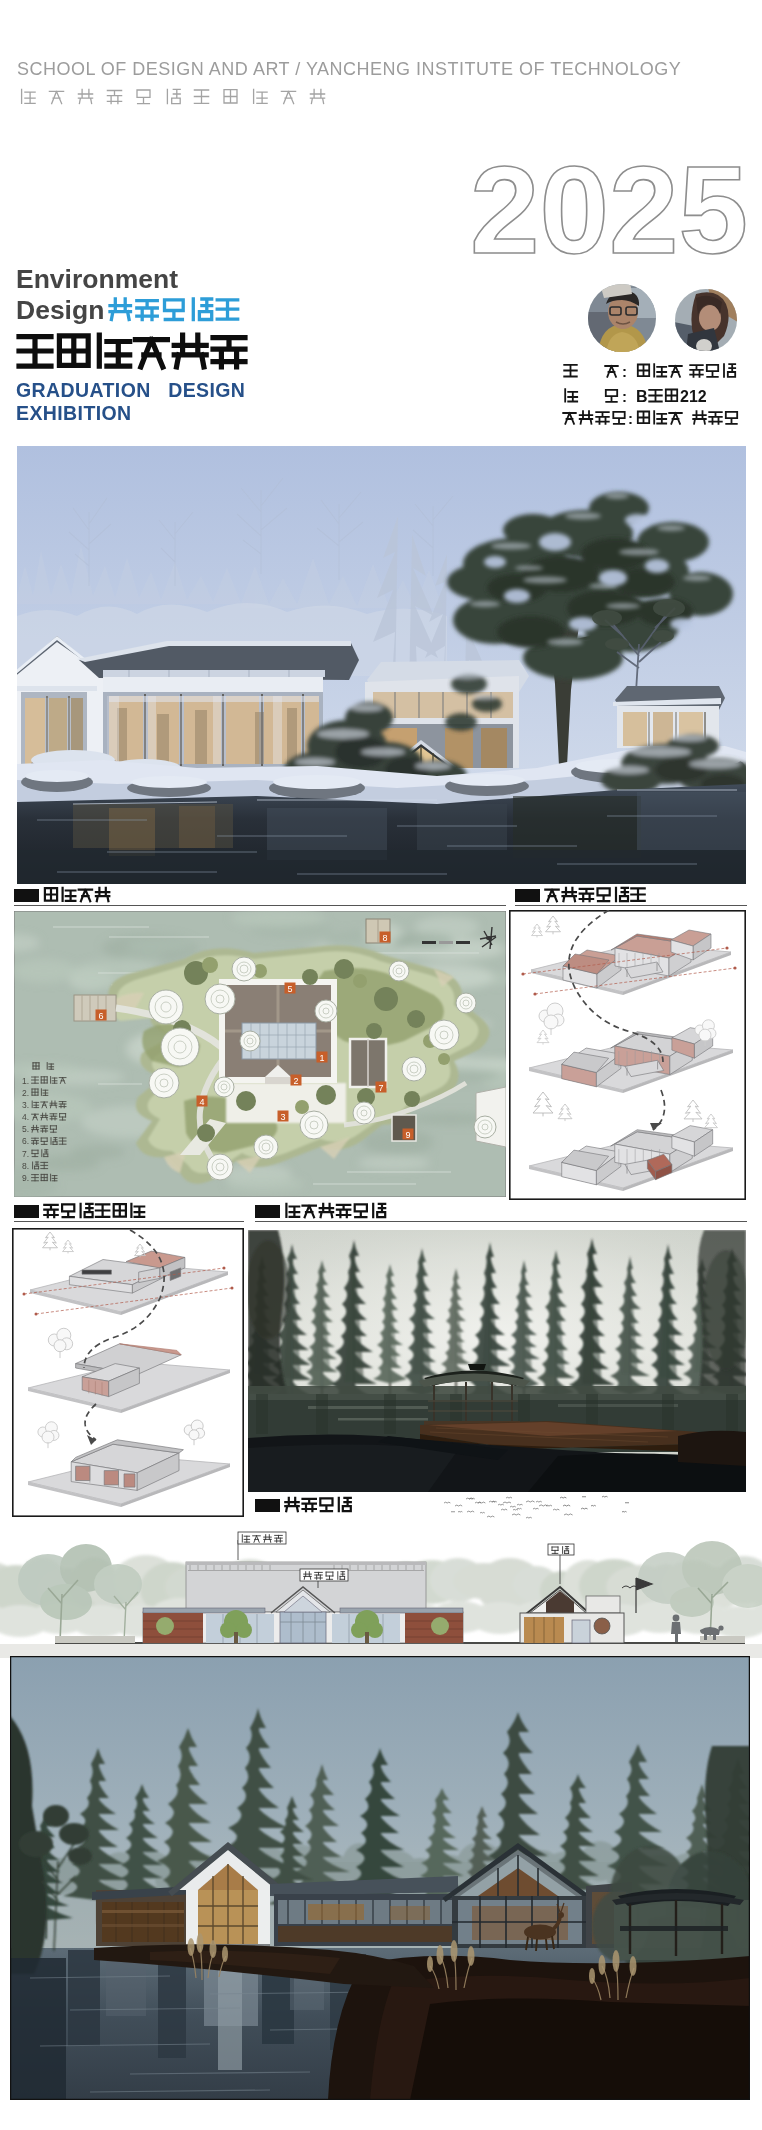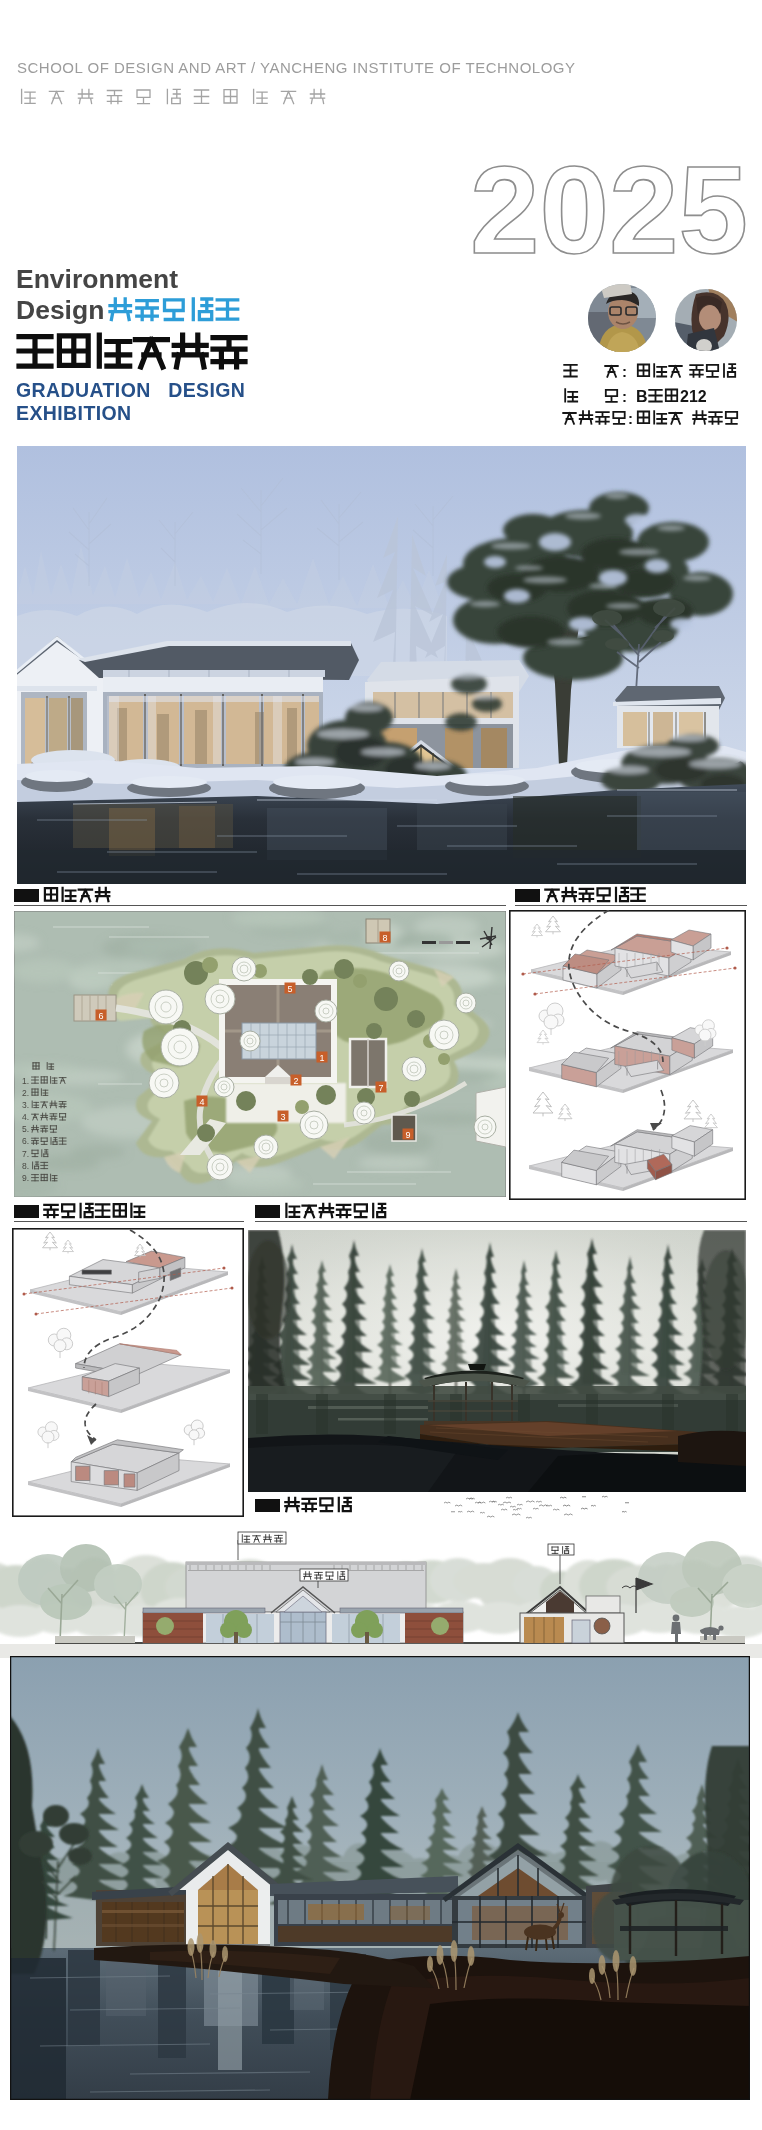--- a/index.html
+++ b/index.html
@@ -1,19 +1,19 @@
 <!DOCTYPE html>
 <html><head><meta charset="utf-8">
 <style>
 html,body{margin:0;padding:0;background:#ffffff;}
 body{width:762px;height:2130px;position:relative;font-family:"Liberation Sans",sans-serif;overflow:hidden;}
 .abs{position:absolute;}
 </style></head><body>
 
-<div class="abs" style="left:17px;top:59px;width:745px;font-size:15px;color:#9c9c9c;letter-spacing:0.5px;white-space:nowrap;">SCHOOL OF DESIGN AND ART / YANCHENG INSTITUTE OF TECHNOLOGY</div>
+<div class="abs" style="left:17px;top:59px;width:745px;font-size:18px;color:#9c9c9c;letter-spacing:0.5px;white-space:nowrap;">SCHOOL OF DESIGN AND ART / YANCHENG INSTITUTE OF TECHNOLOGY</div>
 
 <svg class="abs" style="left:0;top:0;" width="762" height="130">
     <path d="M21.6 89.4L21.6 103.3M24.9 92.2L35.1 92.2M30.1 92.2L30.1 103.3M24.9 98.2L35.1 98.2M24.9 103.3L35.1 103.3" stroke="#a3a3a3" stroke-width="1.3" fill="none" stroke-linecap="square"></path>
     <path d="M49.4 91.4L63.6 91.4M56.5 91.4L51.7 103.6M56.5 91.4L61.6 103.6M53.1 98.2L59.9 98.2" stroke="#a3a3a3" stroke-width="1.3" fill="none" stroke-linecap="square"></path>
     <path d="M82.1 89.4L82.1 98.2M88.9 89.4L88.9 98.2M78.4 94.0L92.6 94.0M78.4 98.2L92.6 98.2M80.4 98.2L79.4 103.6M90.6 98.2L91.6 103.6" stroke="#a3a3a3" stroke-width="1.3" fill="none" stroke-linecap="square"></path>
     <path d="M107.4 90.5L121.6 90.5M107.4 95.7L121.6 95.7M107.4 101.3L121.6 101.3M111.1 95.7L111.1 103.6M117.9 95.7L117.9 103.6M114.5 90.5L114.5 95.7" stroke="#a3a3a3" stroke-width="1.3" fill="none" stroke-linecap="square"></path>
     <path d="M137.0 90.0L150.0 90.0M137.0 90.0L137.0 97.3M150.0 90.0L150.0 97.3M137.0 97.3L150.0 97.3M143.5 97.3L143.5 103.6M137.6 103.6L149.4 103.6" stroke="#a3a3a3" stroke-width="1.3" fill="none" stroke-linecap="square"></path>
     <path d="M167.4 89.4L167.4 103.6M173.3 89.4L180.2 89.4M176.8 89.4L176.8 97.3M173.3 94.0L180.2 94.0M171.7 98.2L180.2 98.2M171.7 98.2L171.7 103.6M180.2 98.2L180.2 103.6M171.7 103.6L180.2 103.6" stroke="#a3a3a3" stroke-width="1.3" fill="none" stroke-linecap="square"></path>
     <path d="M194.4 90.0L208.6 90.0M201.5 90.0L201.5 103.3M194.4 96.5L208.6 96.5M194.4 103.3L208.6 103.3" stroke="#a3a3a3" stroke-width="1.3" fill="none" stroke-linecap="square"></path>
     <path d="M224.0 89.7L237.0 89.7M224.0 89.7L224.0 103.0M237.0 89.7L237.0 103.0M224.0 103.0L237.0 103.0M224.0 96.5L237.0 96.5M230.5 89.7L230.5 103.0" stroke="#a3a3a3" stroke-width="1.3" fill="none" stroke-linecap="square"></path>

